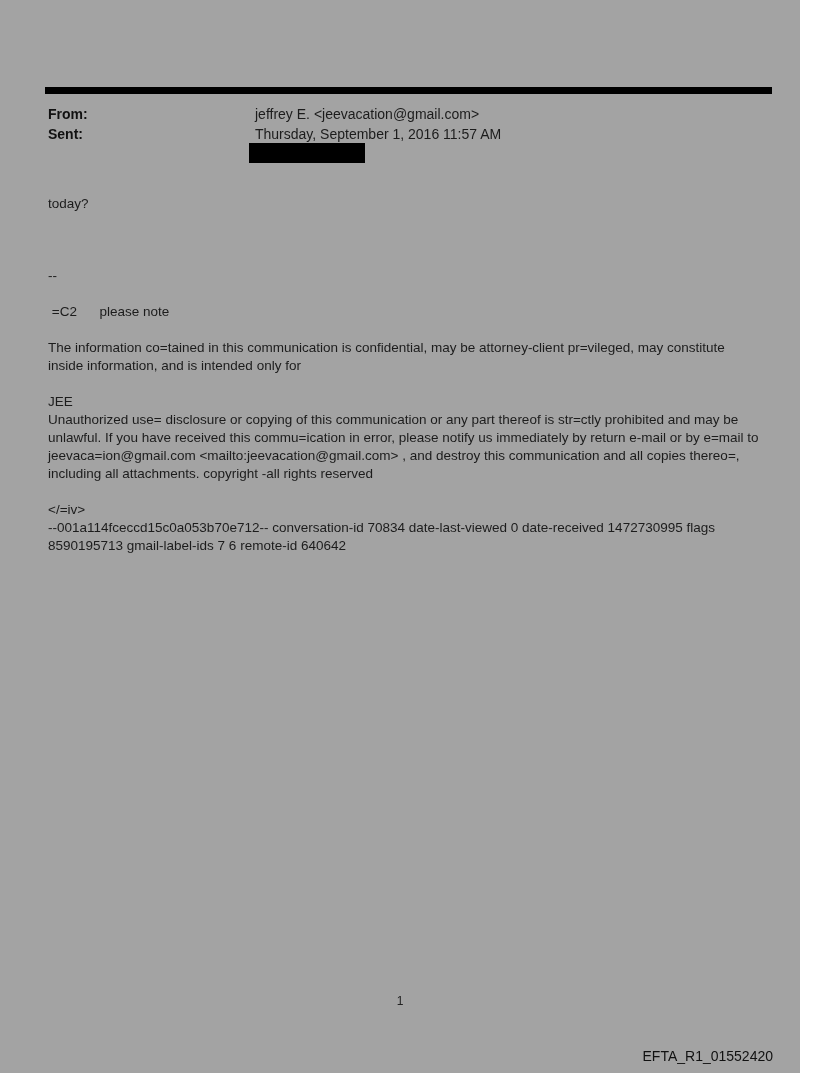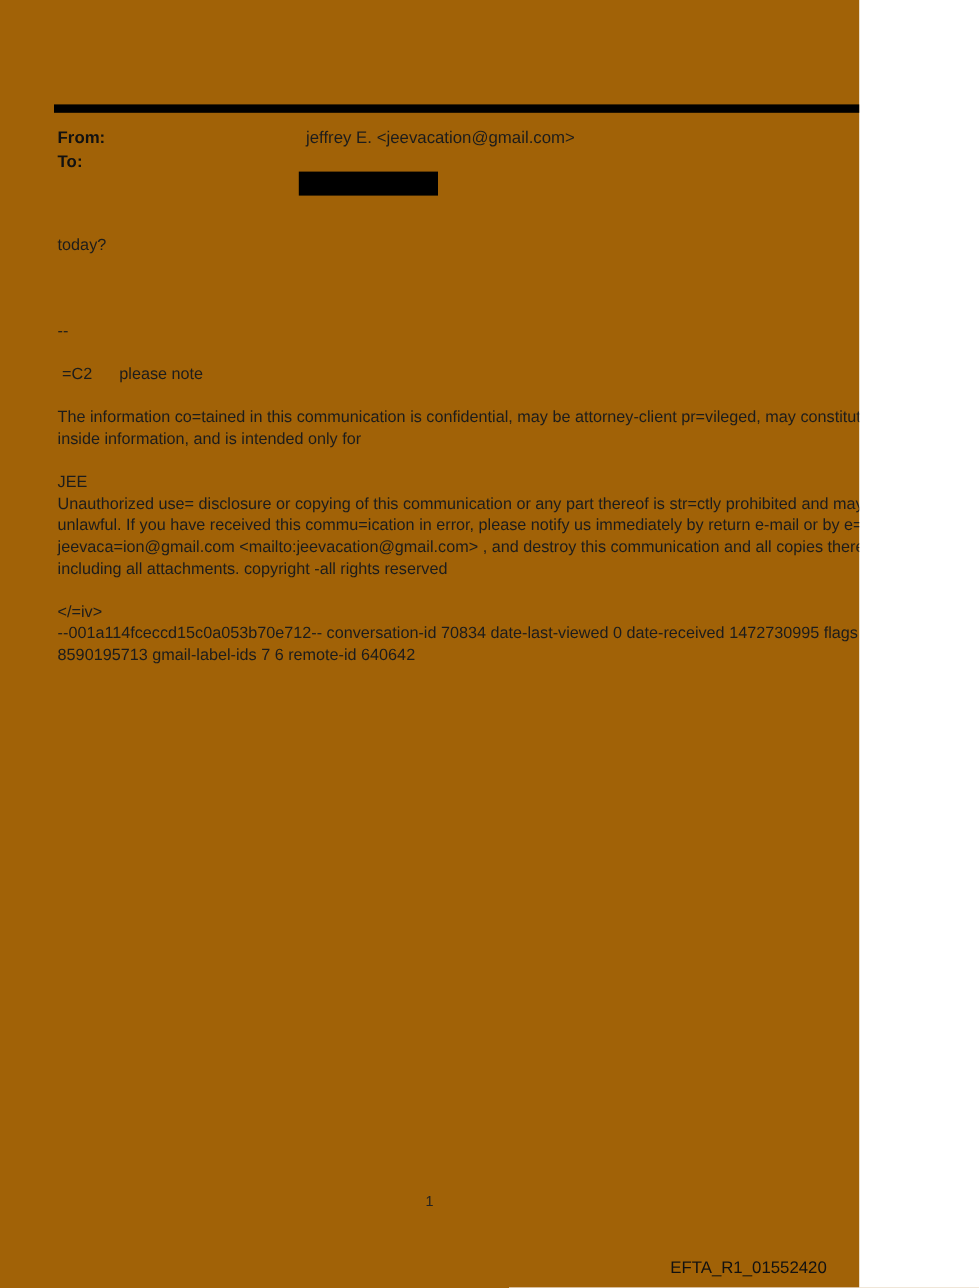--- a/index.html
+++ b/index.html
@@ -7,23 +7,23 @@
   body {
     width: 816px;
     height: 1073px;
     position: relative;
     font-family: "Liberation Sans", sans-serif;
     color: #1a1a1a;
   }
   .page {
     position: absolute;
     inset: 0;
-    width: 716px;
+    width: 800px;
     height: 1073px;
-    background: #a16207;
+    background: #a3a3a3;
     overflow: hidden;
   }
   .top-bar {
     position: absolute;
     left: 45px;
     top: 87px;
     width: 727px;
     height: 7px;
     background: #000000;
   }
@@ -84,21 +84,21 @@
 
 <div class="page">
 
   <div class="top-bar" style="background: rgb(0, 0, 0);"></div>
 
   <div class="email-header">
     <div class="h-row">
       <span class="h-label">From:</span><span class="h-value">jeffrey E. &lt;jeevacation@gmail.com&gt;</span>
     </div>
     <div class="h-row">
-      <span class="h-label">To:</span><span class="h-value"></span>
+      <span class="h-label">Sent:</span><span class="h-value">Thursday, September 1, 2016 11:57 AM</span>
     </div>
   </div>
 
   <div class="redaction" style="background: rgb(0, 0, 0);"></div>
 
   <pre class="email-body">today?
 
 
 
 --

